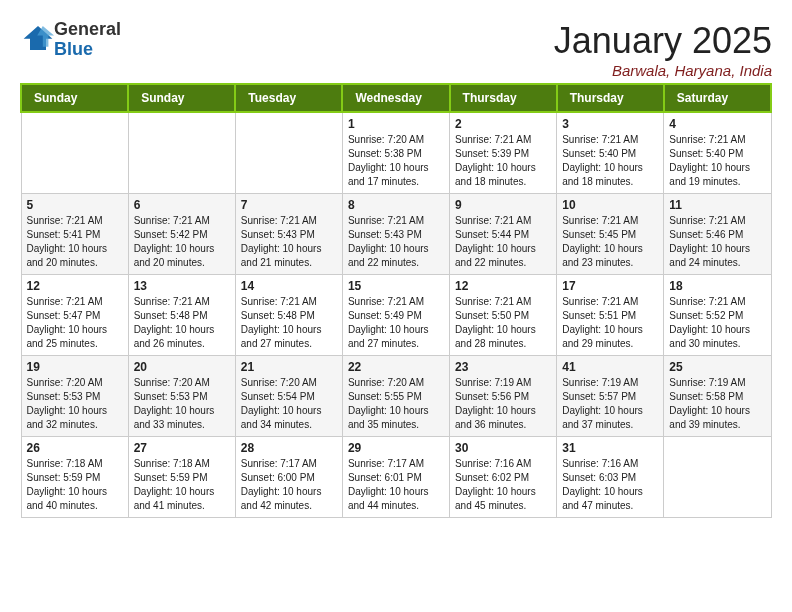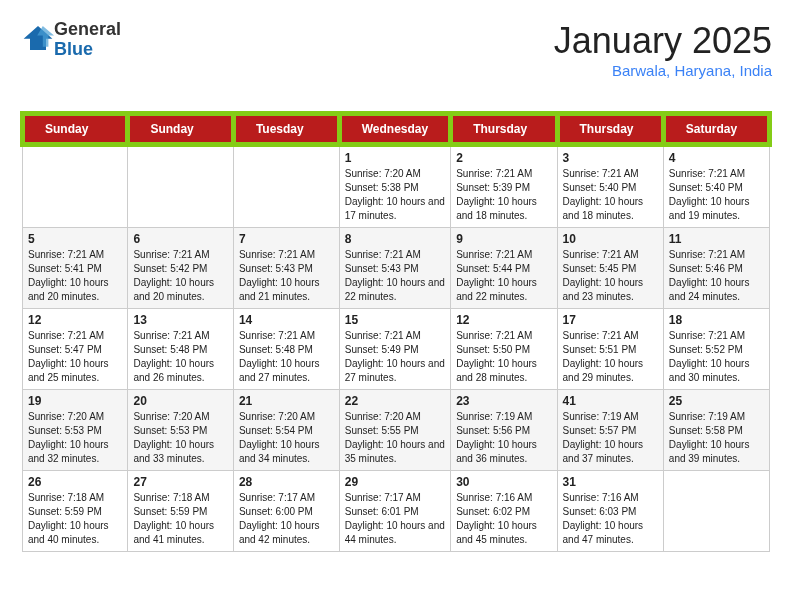--- a/index.html
+++ b/index.html
@@ -10,21 +10,21 @@
       min-height: 612px;
     }
     .page {
       width: 792px;
       padding: 20px 20px 10px 20px;
     }
     .header {
       display: flex;
       justify-content: space-between;
       align-items: flex-start;
-      margin-bottom: 32px;
+      margin-bottom: 4px;
     }
     .logo {
       display: flex;
       align-items: center;
     }
     .logo-text {
       font-size: 18px;
       font-weight: bold;
       line-height: 1.1;
     }
@@ -39,35 +39,36 @@
       text-align: right;
     }
     .month-title {
       font-size: 36px;
       font-weight: normal;
       color: #222;
       text-align: center;
     }
     .location {
       font-size: 15px;
-      color: #3b82f6;
+      color: #7f1d1d;
+      font-style: italic;
     }
     .calendar {
       width: 100%;
       border-collapse: collapse;
       border: 1px solid #ccc;
     }
     .calendar th {
-      background: #b91c1c;
+      background: #4d7c0f;
       color: #fff;
       font-size: 12px;
       font-weight: bold;
-      padding: 6px 20px;
+      padding: 6px 12px;
       text-align: left;
-      border: 5px solid #84cc16;
+      border: 2px solid #84cc16;
     }
     .calendar td {
       vertical-align: top;
       padding: 4px 5px;
       font-size: 10px;
       color: #222;
       border: 1px solid #ccc;
       width: 107px;
       min-height: 80px;
       background: #fff;

